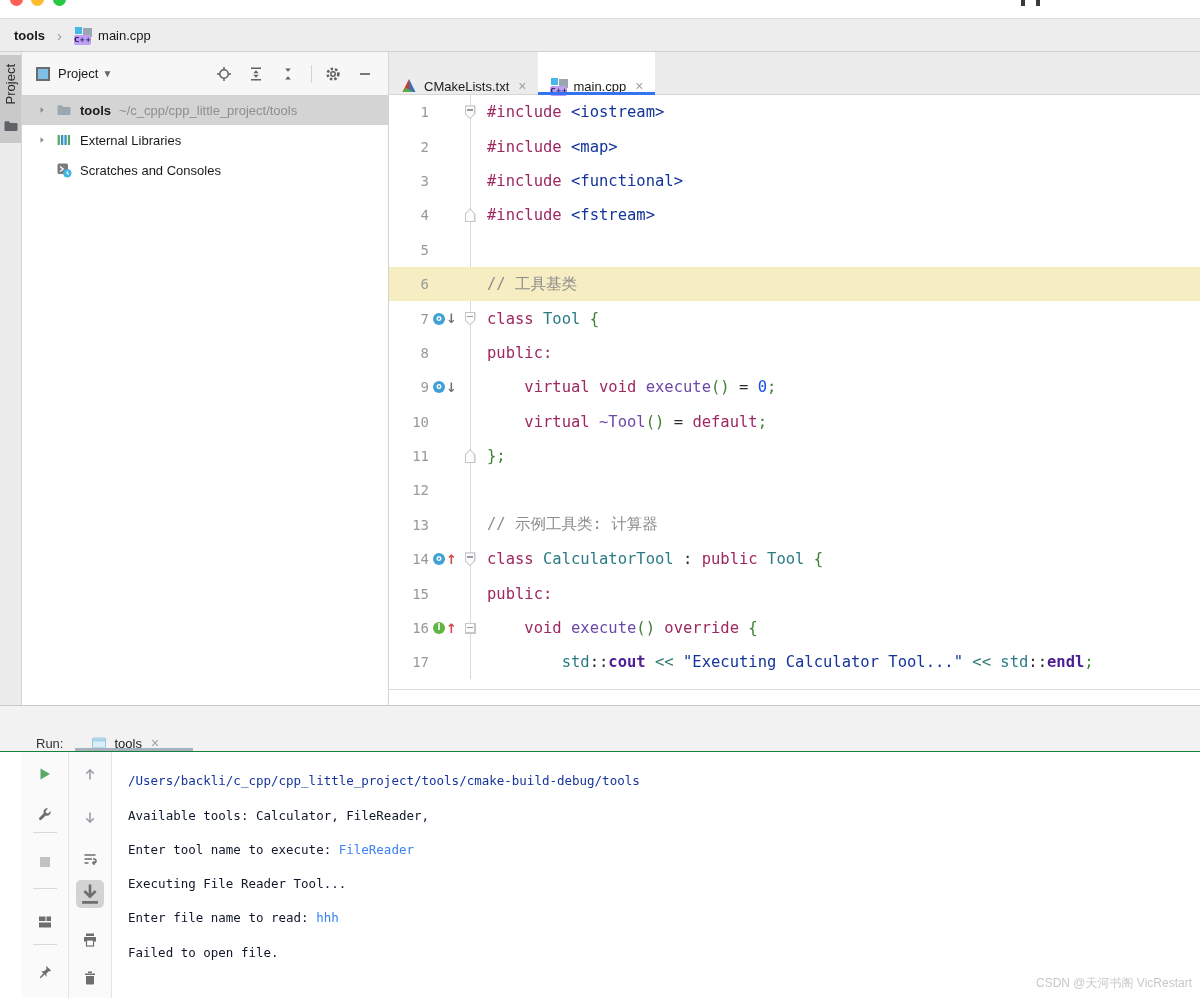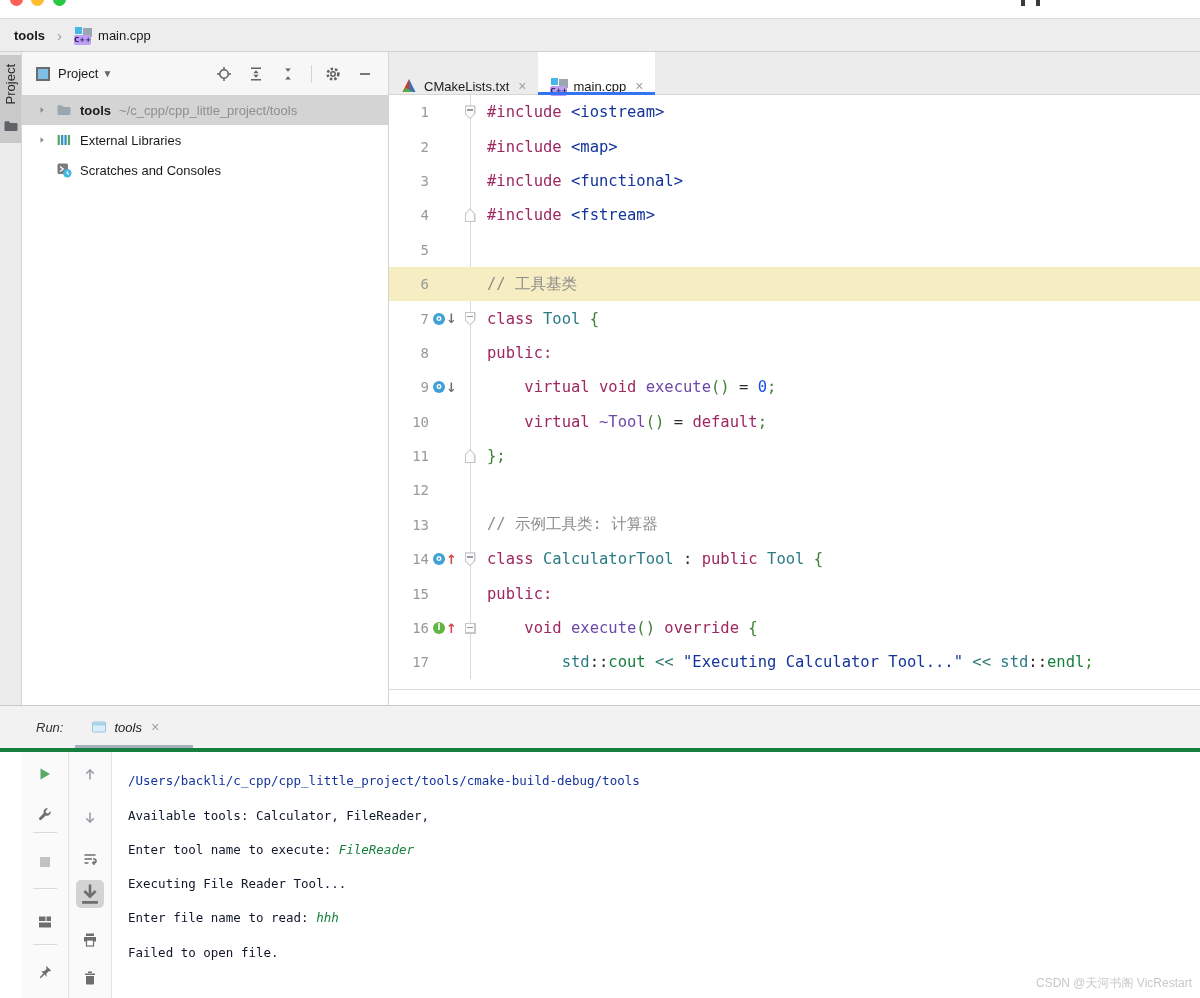--- a/index.html
+++ b/index.html
@@ -79,43 +79,43 @@
   
   .tk-kw{color:#9e2862;}
   .tk-inc,.tk-str{color:#13349c;}
   .tk-cls{color:#2b7b84;}
   .tk-fn{color:#6c49a8;}
   .tk-num{color:#1750eb;}
   .tk-br{color:#3c8031;}
   .tk-op{color:#2f7d6b;}
   .tk-eq{color:#2b2b2b;}
   .tk-cm{color:#8c8c8c;}
-  .tk-var{color:#15803d;}
+  .tk-var{color:#4c1d95;font-weight:bold;}
   .tk-pl{color:#1a1a1a;}
 
   
   #run-panel{left:0;top:705px;width:1200px;height:293px;border-top:1px solid #c9c9c9;background:#fff;}
-  #run-header{position:relative;height:46px;background:#f2f2f2;border-bottom:4px solid #15803d;
-    display:flex;align-items:center;font-size:13px;font-style:italic;}
+  #run-header{position:relative;height:46px;background:#f2f2f2;border-bottom:1px solid #15803d;
+    display:flex;align-items:flex-end;font-size:13px;}
   #run-header .runlabel{margin-left:36px;color:#333;}
   #run-tab{display:flex;align-items:center;gap:7px;margin-left:28px;}
   #run-tab-underline{position:absolute;left:75px;bottom:0;width:118px;height:3px;background:#a7b1bb;}
   #run-body{position:relative;height:246px;}
   .tbcol{position:absolute;top:0;bottom:0;background:#fafafa;border-right:1px solid #e3e3e3;}
   #tbcol1{left:22px;width:47px;}
   #tbcol2{left:69px;width:43px;}
   .tbicn{position:absolute;left:50%;transform:translateX(-50%);width:16px;height:16px;display:flex;}
   .tbicn.selbg{width:28px;height:28px;background:#d3d3d3;border-radius:5px;align-items:center;justify-content:center;}
   .tbsep{position:absolute;left:50%;transform:translateX(-50%);width:24px;height:1px;background:#d9d9d9;}
   #console{position:absolute;left:112px;right:0;top:0;bottom:0;background:#fff;
     font-family:"DejaVu Sans Mono",monospace;font-size:12.5px;padding:2px 0 0 16px;}
   .cline{height:34.3px;display:flex;align-items:flex-end;white-space:pre;}
   .cs-path{color:#13349c;}
   .cs-out{color:#0f172a;}
-  .cs-in{color:#15803d;font-style:italic;}
+  .cs-in{color:#3b82f6;}
   #watermark{position:absolute;right:8px;bottom:6px;font-size:12px;color:#c8c8c8;}
 
   .icn{display:inline-flex;width:16px;height:16px;flex:none;}
   .icn svg{width:16px;height:16px;}
   
   .cppwrap{position:relative;width:19px;height:18px;display:inline-block;flex:none;}
   .cppwrap .sq{position:absolute;display:block;}
   .cppwrap .sq.b{left:1px;top:0;width:7px;height:7px;background:#45b8e8;}
   .cppwrap .sq.g{left:9px;top:1px;width:9px;height:9px;background:#9aa7b0;}
   .cppwrap b{position:absolute;left:0;top:8px;width:17px;height:10px;background:#be9ff5;border-radius:2px;

